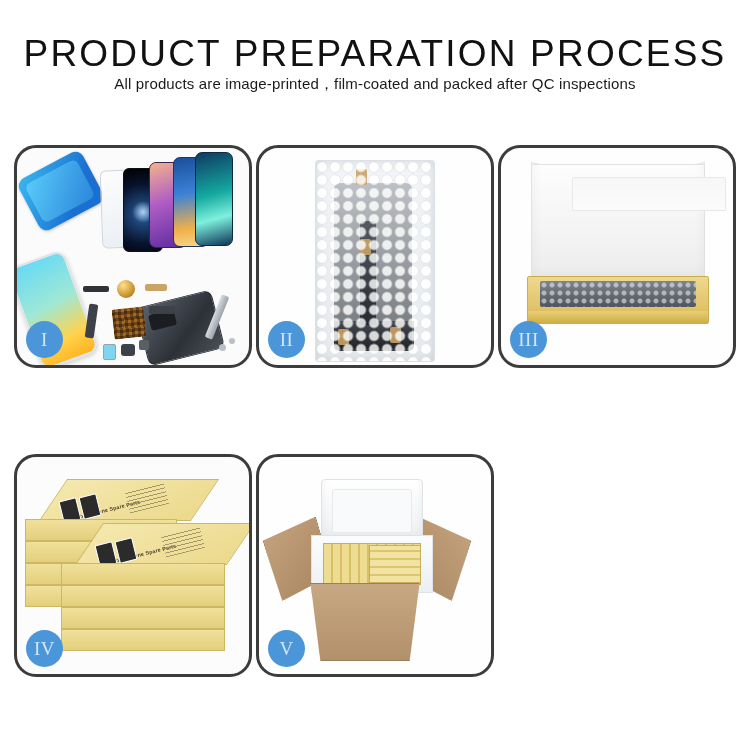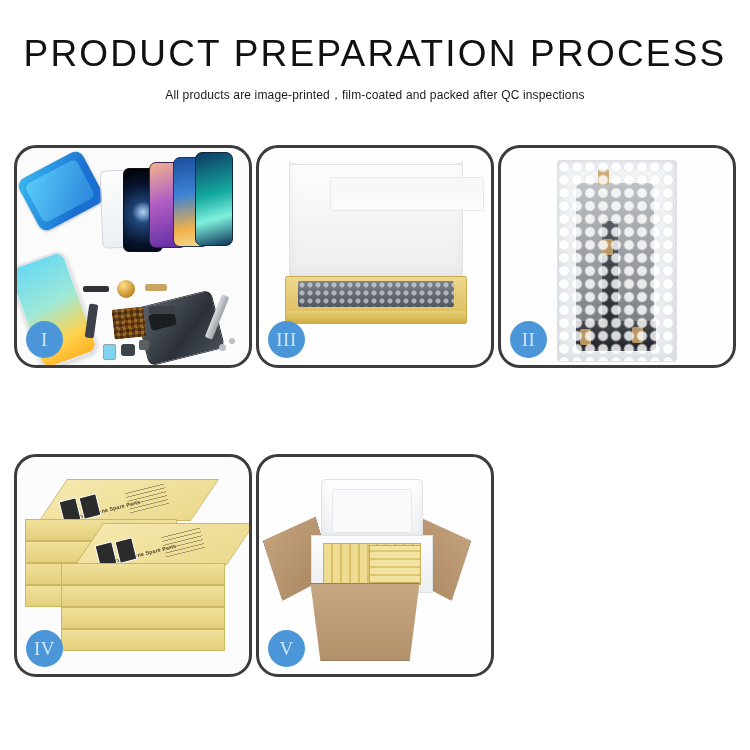--- a/index.html
+++ b/index.html
@@ -12,21 +12,21 @@
   .page{position:relative;width:750px;height:604px;}
 
   
   .header{padding-top:34px;text-align:center;}
   .title{
     font-size:37px;letter-spacing:2.2px;color:#111;
     font-weight:400;line-height:1.1;
     font-family:"Liberation Sans", sans-serif;
   }
   .subtitle{
-    margin-top:12px;font-size:12px;color:#1b1b1b;letter-spacing:.15px;
+    margin-top:0;font-size:15px;color:#1b1b1b;letter-spacing:.15px;
   }
 
   
   .grid{
     position:absolute;left:14px;top:145px;
     width:722px;
     display:grid;
     grid-template-columns:238px 238px 238px;
     grid-template-rows:223px 223px;
     column-gap:4px;row-gap:86px;
@@ -341,51 +341,51 @@
         <div class="part flex5"></div>
         <div class="part flex6"></div>
         <div class="part flex7"></div>
         <div class="screwd"></div>
         <div class="part screws"></div>
         <div class="part screws2"></div>
       </div>
       <div class="badge">I</div>
     </div>
 
-    <div class="panel p3">
-      <div class="stage">
-        <div class="lid-flapL"></div>
-        <div class="lid-flapR"></div>
-        <div class="lid">
-          <div class="lid-top"></div>
-        </div>
-        <div class="tray">
-          <div class="tray-in"></div>
-          <div class="tray-lip"></div>
-        </div>
-      </div>
-      <div class="badge">III</div>
-    </div>
-
     <div class="panel p2">
       <div class="stage">
         <div class="bag">
           <div class="bagpart"></div>
           <div class="bagstrip"></div>
           <div class="bagdark"></div>
           <div class="bagtab bt1"></div>
           <div class="bagtab bt2"></div>
           <div class="bagtab bt3"></div>
           <div class="bagtab bt4"></div>
           <div class="bubbles"></div>
         </div>
       </div>
       <div class="badge">II</div>
     </div>
 
+    <div class="panel p3">
+      <div class="stage">
+        <div class="lid-flapL"></div>
+        <div class="lid-flapR"></div>
+        <div class="lid">
+          <div class="lid-top"></div>
+        </div>
+        <div class="tray">
+          <div class="tray-in"></div>
+          <div class="tray-lip"></div>
+        </div>
+      </div>
+      <div class="badge">III</div>
+    </div>
+
     <div class="panel p4">
       <div class="stage">
         <div class="stackwrap">
 
           <div class="sboxtop" style="left:30px;top:6px;"></div>
           <div class="lbl" style="left:48px;top:34px;">Mobile Phone Spare Parts</div>
           <div class="lblimg" style="left:38px;top:26px;"></div>
           <div class="lblimg" style="left:58px;top:22px;"></div>
           <div class="lines" style="left:104px;top:14px;"></div>
 

